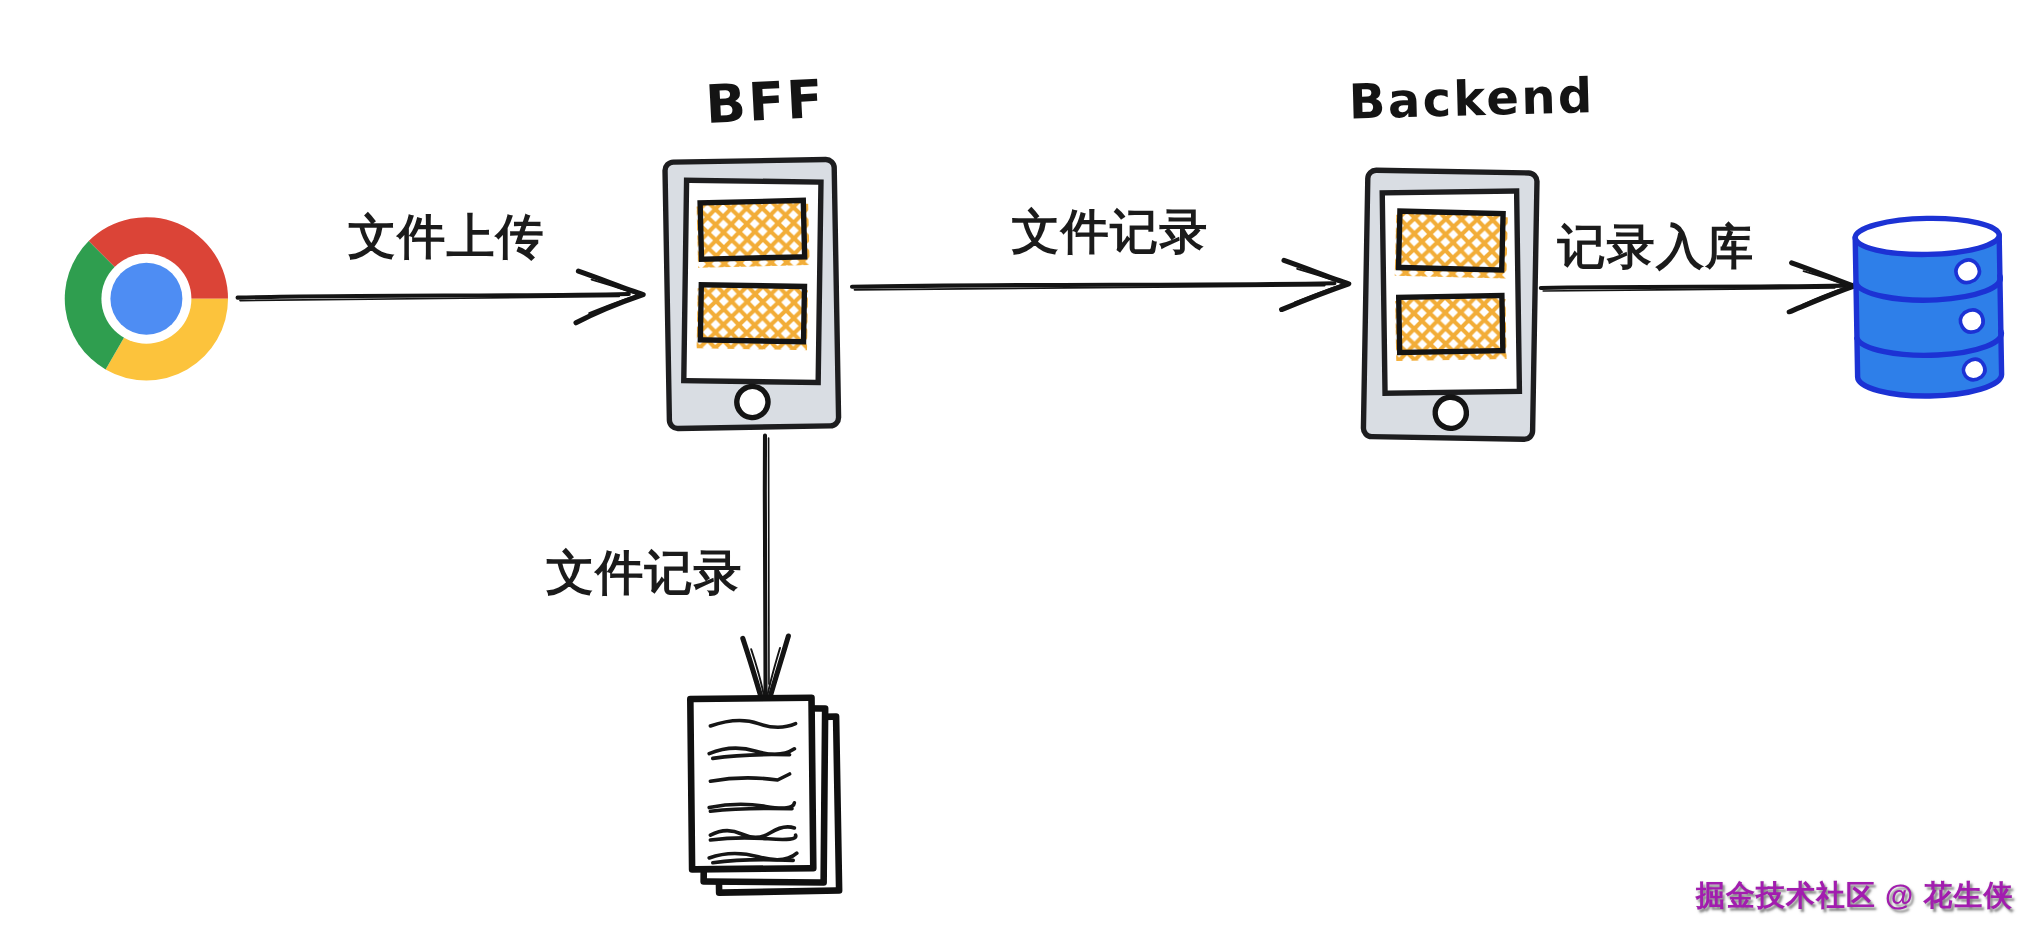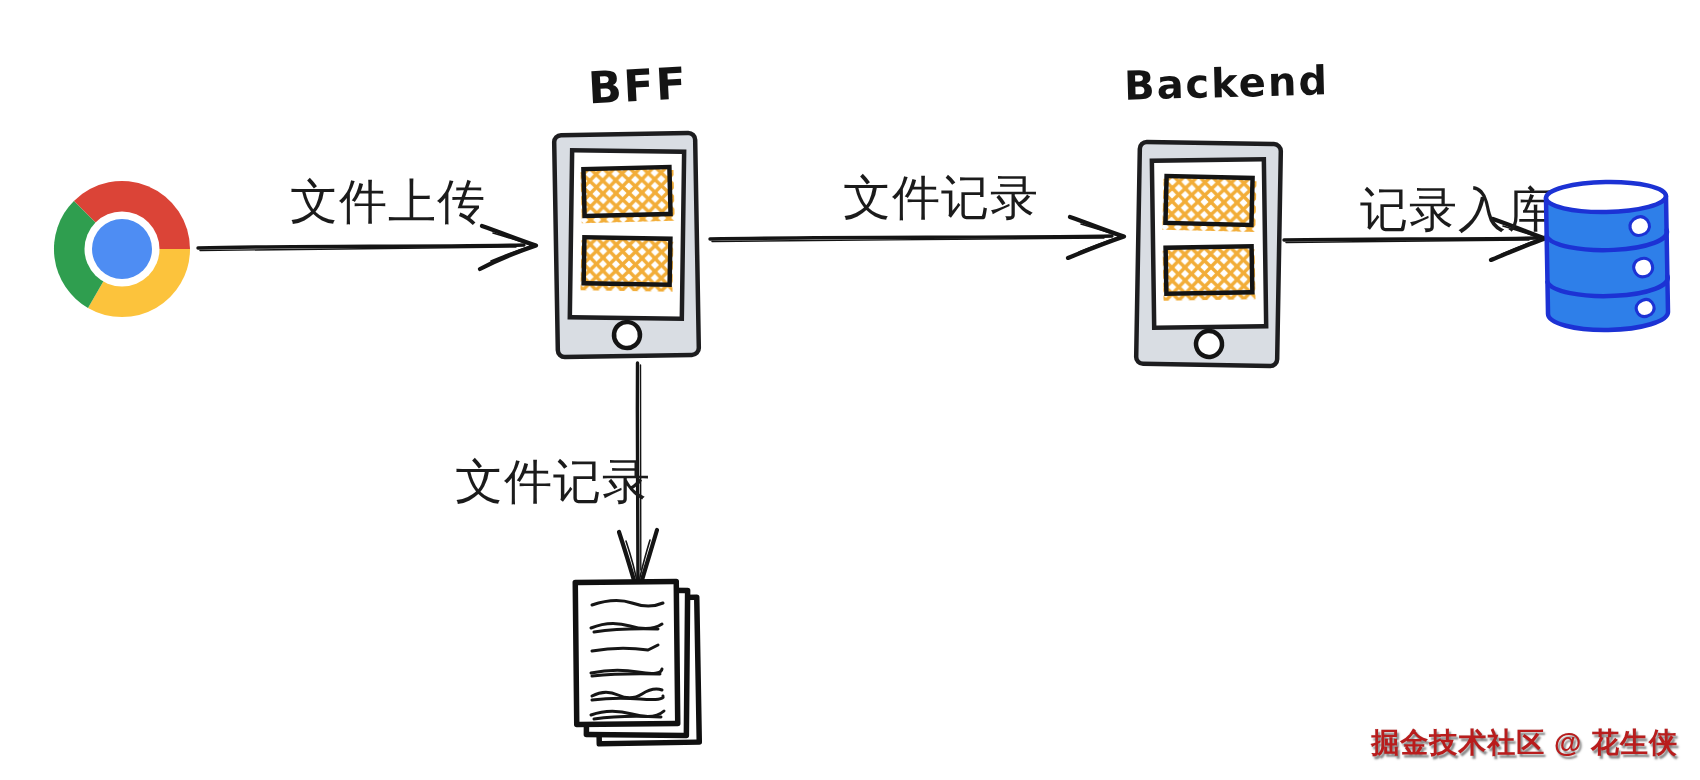--- a/index.html
+++ b/index.html
@@ -7,43 +7,43 @@
     position: relative;
     width: 1700px;
     height: 780px;
     background: #ffffff;
     overflow: hidden;
     font-family: "Liberation Sans", sans-serif;
   }
   .abs { position: absolute; }
   .edge-label {
     position: absolute;
-    font-size: 48px;
-    font-weight: 400;
+    font-size: 40px;
+    font-weight: 700;
     color: #1b1b1b;
     white-space: nowrap;
     letter-spacing: 1px;
   }
   .node-title {
     position: absolute;
     font-family: "DejaVu Sans", sans-serif;
     font-weight: 700;
     color: #141414;
     white-space: nowrap;
   }
   .t-bff  { font-size: 44px; transform: rotate(-3deg); letter-spacing: 2px; }
   .t-backend { font-size: 40px; transform: rotate(-1.5deg); letter-spacing: 2px; }
   .watermark {
     position: absolute;
     right: 22px;
     bottom: 18px;
-    font-size: 28px;
+    font-size: 24px;
     font-weight: 700;
     letter-spacing: 1px;
-    color: #b91c1c;
+    color: #a21caf;
     text-shadow: 2px 3px 2px rgba(120,120,120,0.9), 0 0 1px rgba(160,160,160,0.55);
     white-space: nowrap;
   }
   svg { display: block; }
 </style>
 </head>
 <body>
 
 <div class="canvas">
 
@@ -120,21 +120,21 @@
     </g>
     <circle cx="76" cy="207" r="13" fill="#ffffff" stroke="#141414" stroke-width="4.5" transform="rotate(-6 76 207)"></circle>
   </svg>
 
   <svg class="abs" style="left:1281px; top:214px;" width="272" height="48" viewBox="0 0 272 48" fill="none" stroke="#141414" stroke-linecap="round" stroke-linejoin="round">
     <path d="M3 26 C 80 24.5, 180 25.5, 256 24" stroke-width="3.4"></path>
     <path d="M5 28.5 C 80 27, 175 27.5, 248 26" stroke-width="1.4"></path>
     <path d="M212 5 C 232 12, 250 19.5, 264 24.5 C 248 30, 227 39, 210 46" stroke-width="4.2"></path>
     <path d="M222 12 C 239 17, 252 21.5, 260 24.5 C 250 28, 233 34.5, 221 40" stroke-width="1.6"></path>
   </svg>
-  <div class="edge-label" style="left:1360px; top:178px;">记录入库</div>
+  <div class="edge-label" style="left:1298px; top:178px;">记录入库</div>
 
   <svg class="abs" style="left:1542px; top:175px;" width="130" height="162" viewBox="0 0 130 162">
     <g transform="rotate(-1 65 80)">
       <path d="M5 22 L5 138 A60 17 0 0 0 125 138 L125 22 Z" fill="#2e7fe9" stroke="#1c32d4" stroke-width="4.5" stroke-linejoin="round"></path>
       <ellipse cx="65" cy="22" rx="60" ry="15" fill="#ffffff" stroke="#1c32d4" stroke-width="4.5"></ellipse>
       <path d="M5 60 A60 17 0 0 0 125 56" fill="none" stroke="#1c32d4" stroke-width="4.5" stroke-linecap="round"></path>
       <path d="M5 106 A60 17 0 0 0 125 102" fill="none" stroke="#1c32d4" stroke-width="4.5" stroke-linecap="round"></path>
       <path d="M92 45 q8 -6 14 1 q5 7 -2 13 q-9 5 -14 -2 q-4 -7 2 -12 Z" fill="#ffffff" stroke="#1c32d4" stroke-width="3"></path>
       <path d="M95 86 q9 -5 14 2 q4 8 -3 13 q-9 4 -13 -3 q-4 -7 2 -12 Z" fill="#ffffff" stroke="#1c32d4" stroke-width="3"></path>
       <path d="M96 128 q8 -6 13 0 q5 7 -1 12 q-8 5 -13 -1 q-4 -6 1 -11 Z" fill="#ffffff" stroke="#1c32d4" stroke-width="3"></path>

